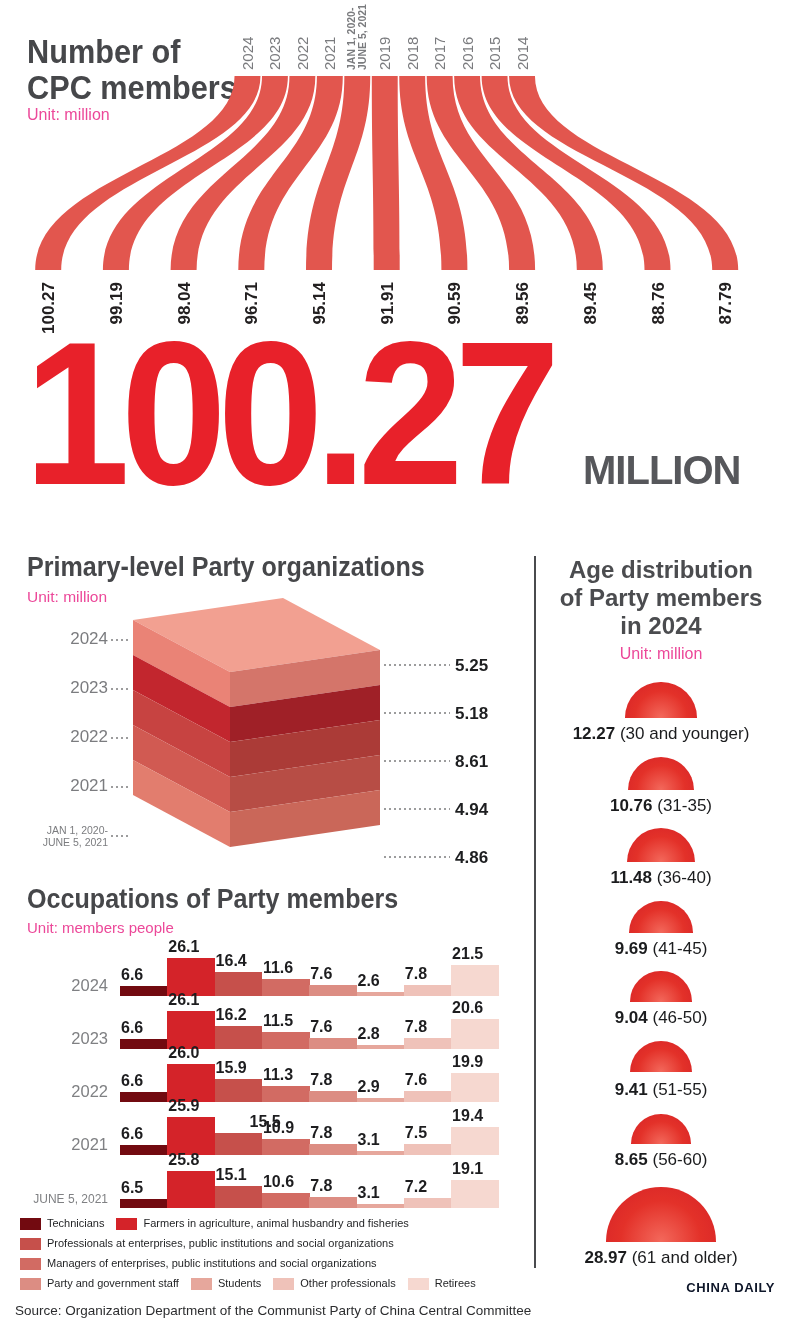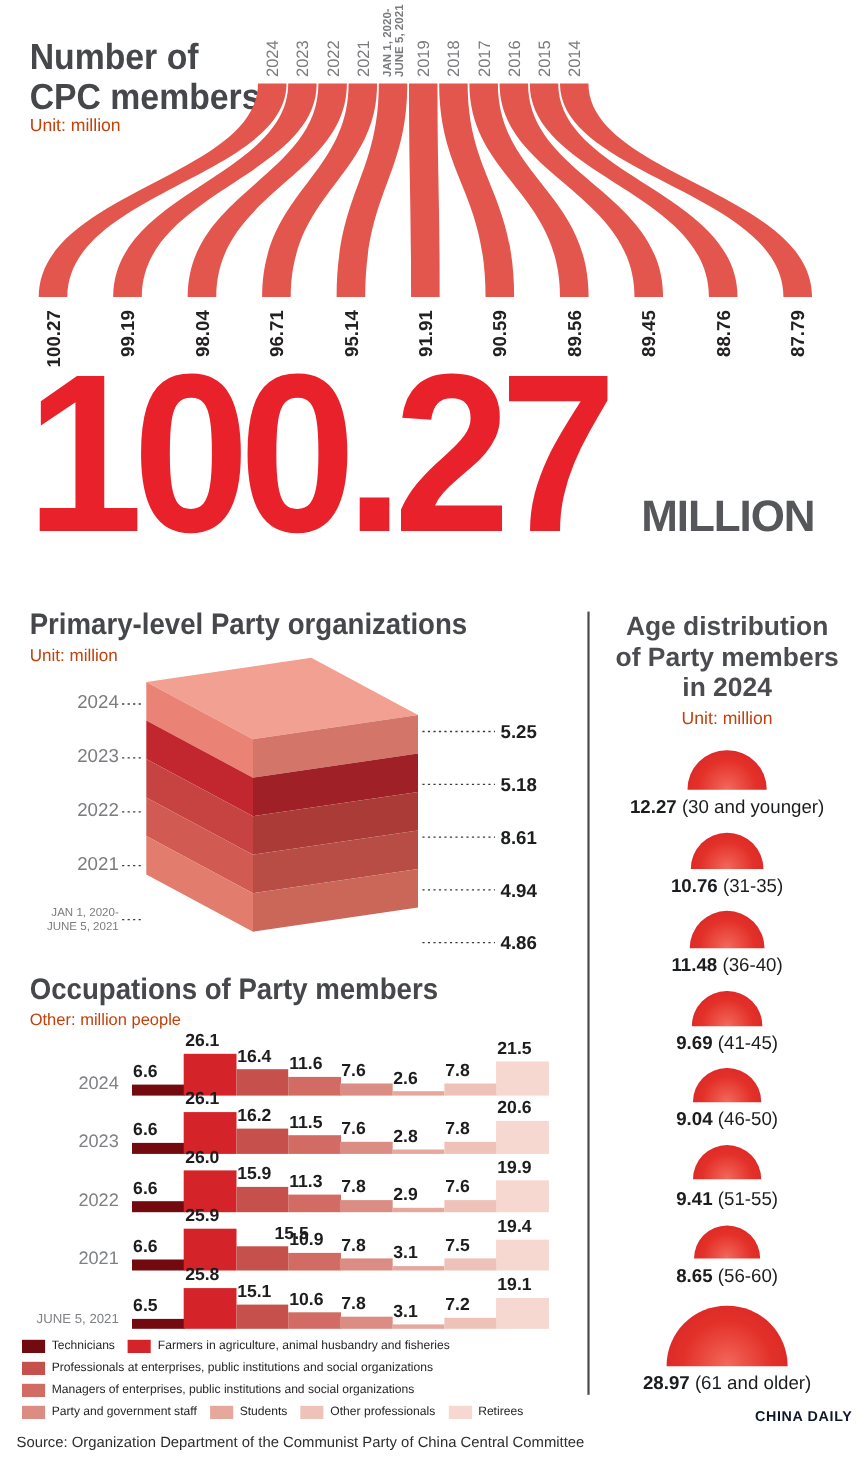--- a/index.html
+++ b/index.html
@@ -1,20 +1,20 @@
 <!DOCTYPE html>
 <html><head>
 <meta charset="utf-8">
 <style>
   html,body{margin:0;padding:0;background:#fff;}
   .page{position:relative;width:786px;height:1331px;background:#ffffff;
         font-family:"Liberation Sans",sans-serif;overflow:hidden;color:#1f2022;}
   .abs{position:absolute;}
   .sec-title{font-weight:bold;color:#46474a;transform:scaleX(.93);transform-origin:left top;white-space:nowrap;}
-  .unit{color:#c2410c;}
+  .unit{color:#ec4899;}
   #cpc-title{left:27px;top:34px;font-size:33px;line-height:36px;}
   #cpc-unit{left:27px;top:106px;font-size:16px;}
   #fan-svg{left:0;top:0;}
   #big-number{left:24px;top:318px;line-height:190px;white-space:nowrap;}
   #big-number .num{font-weight:bold;font-size:205px;letter-spacing:-10px;color:#e8212a;
                    display:inline-block;transform:scaleX(.93);transform-origin:left bottom;}
   #big-number .mil{font-weight:bold;font-size:40px;letter-spacing:-1px;color:#56575b;margin-left:-8px;}
   #primary-title{left:27px;top:552px;font-size:27px;}
   #primary-unit{left:27px;top:588px;font-size:15.5px;}
   #cube-svg{left:0;top:548px;}
@@ -123,21 +123,21 @@
 
   <div class="abs" id="divider"></div>
 
   <div class="abs age-title-line" style="top:556px">Age distribution</div>
   <div class="abs age-title-line" style="top:584px">of Party members</div>
   <div class="abs age-title-line" style="top:612px">in 2024</div>
   <div class="abs unit" id="age-unit">Unit: million</div>
   <div id="age-chart"></div>
 
   <div class="abs sec-title" id="occ-title">Occupations of Party members</div>
-  <div class="abs unit" id="occ-unit">Other: million people</div>
+  <div class="abs unit" id="occ-unit">Unit: members people</div>
   <div id="occ-chart"></div>
 
   <div class="abs" id="legend">
       <div class="lg-row">
         <div class="lg-item">
           <div class="lg-sw" style="background: rgb(114, 10, 16);"></div>
           <div class="lg-txt">Technicians</div>
         </div>
         <div class="lg-item">
           <div class="lg-sw" style="background: rgb(212, 35, 41);"></div>

